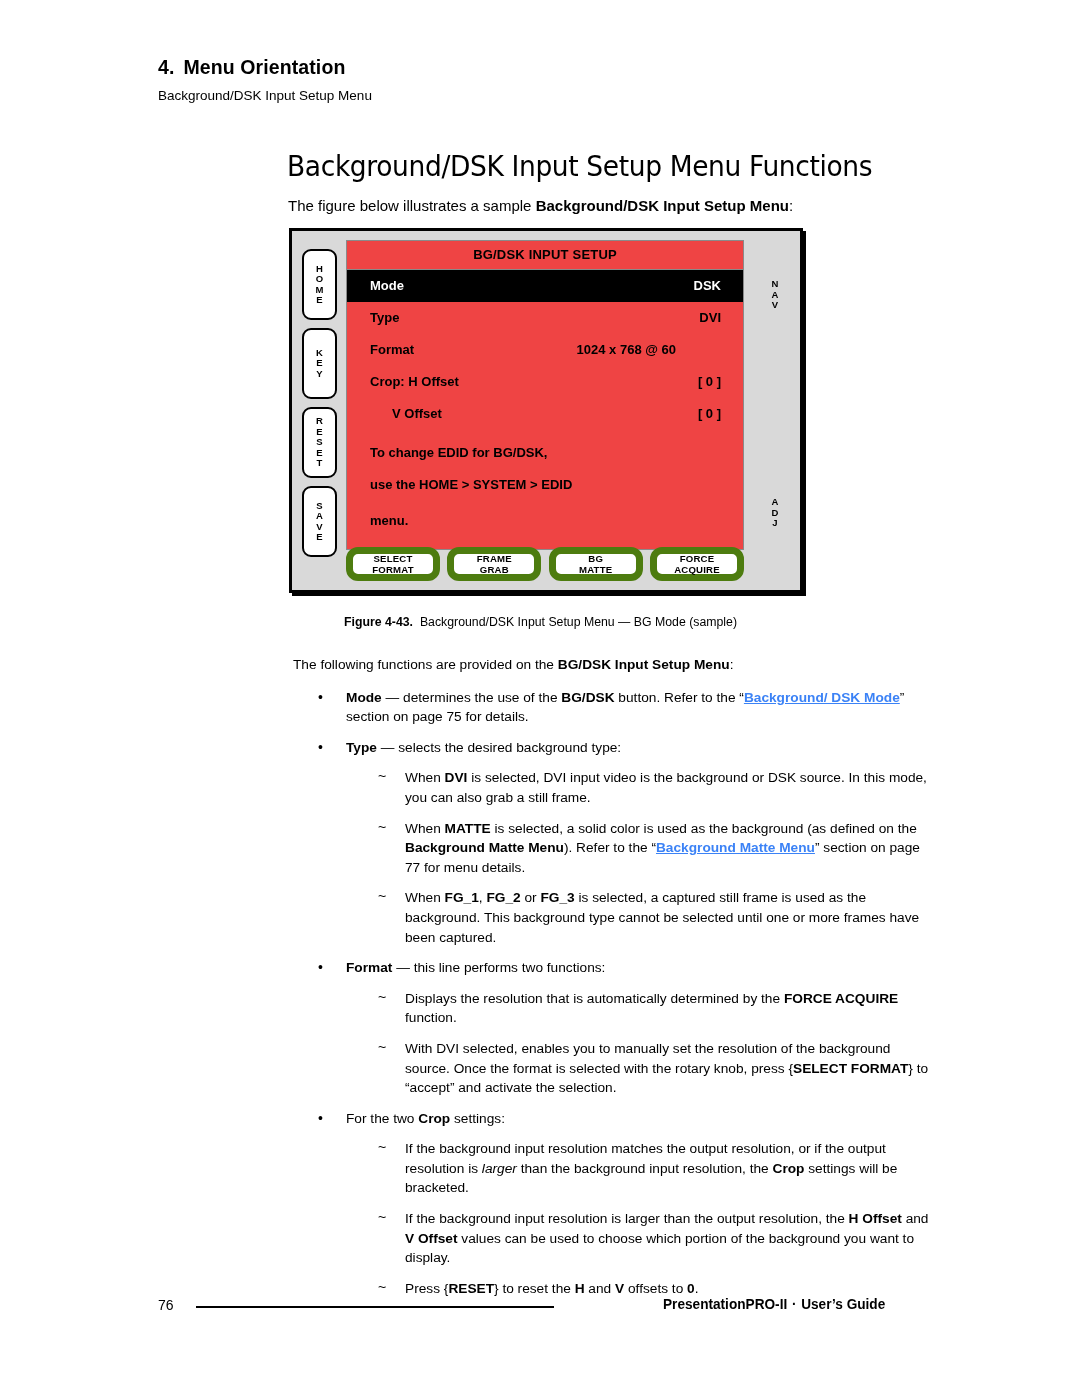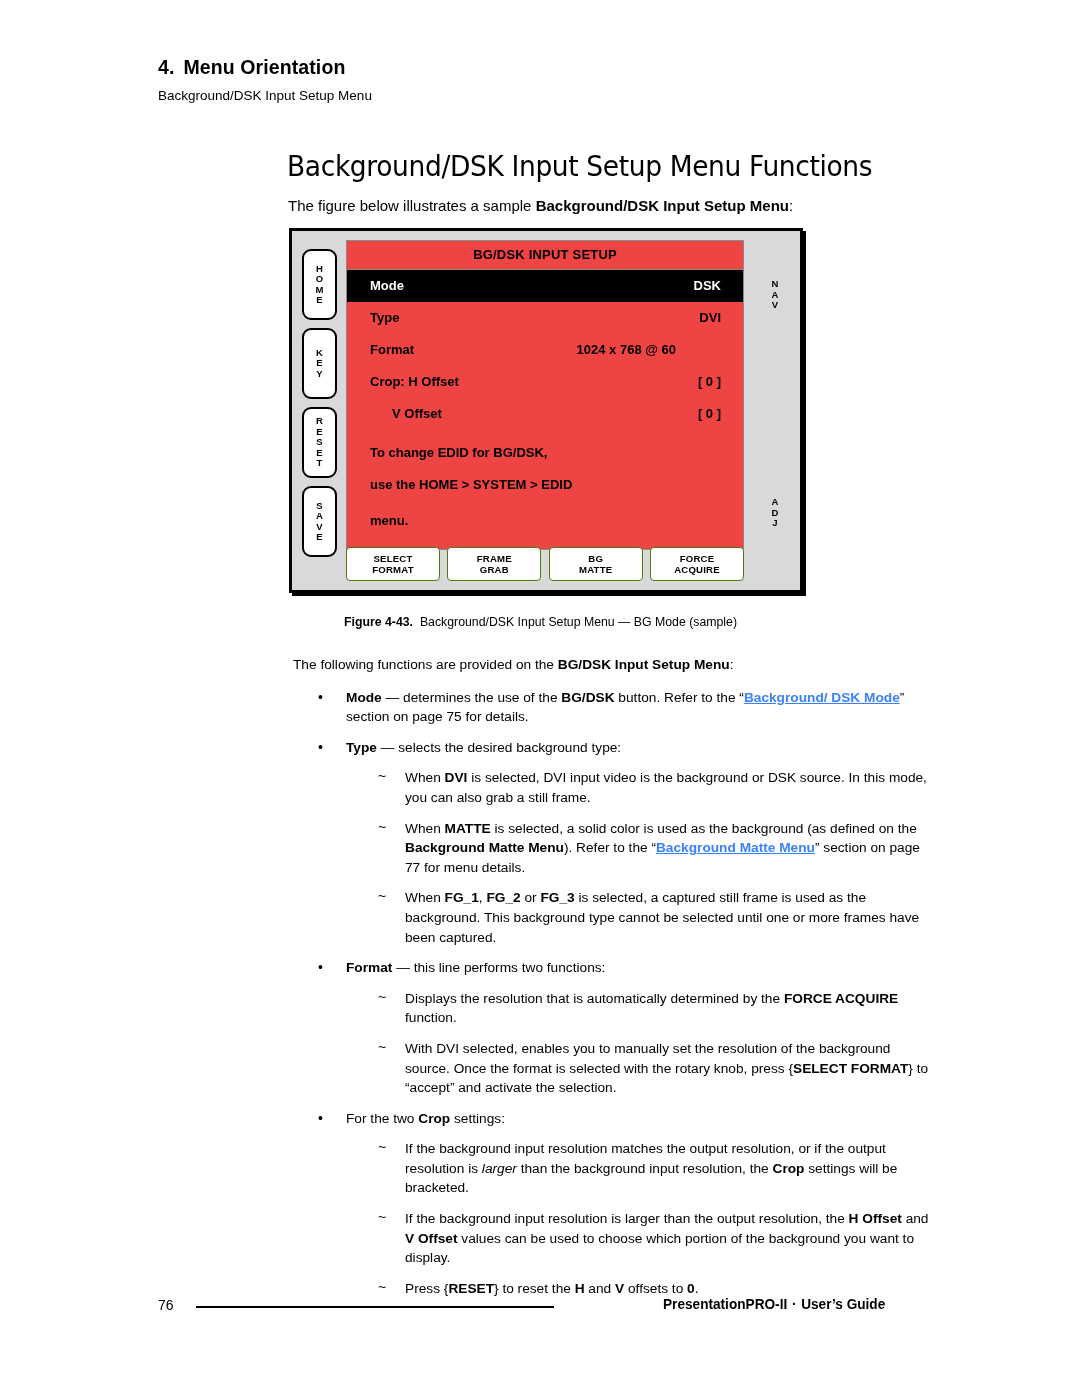--- a/index.html
+++ b/index.html
@@ -181,22 +181,22 @@
     bottom: 9px;
     width: 398px;
     height: 34px;
     display: flex;
     justify-content: space-between;
   }
   .sbtn {
     width: 94px;
     height: 34px;
     background: #ffffff;
-    border: 1px solid #4d7c0f;
-    border-radius: 4px;
+    border: 7px solid #4d7c0f;
+    border-radius: 12px;
     box-sizing: border-box;
     display: flex;
     flex-direction: column;
     align-items: center;
     justify-content: center;
     font-size: 9.6px;
     font-weight: bold;
     line-height: 11px;
     letter-spacing: 0.2px;
   }

